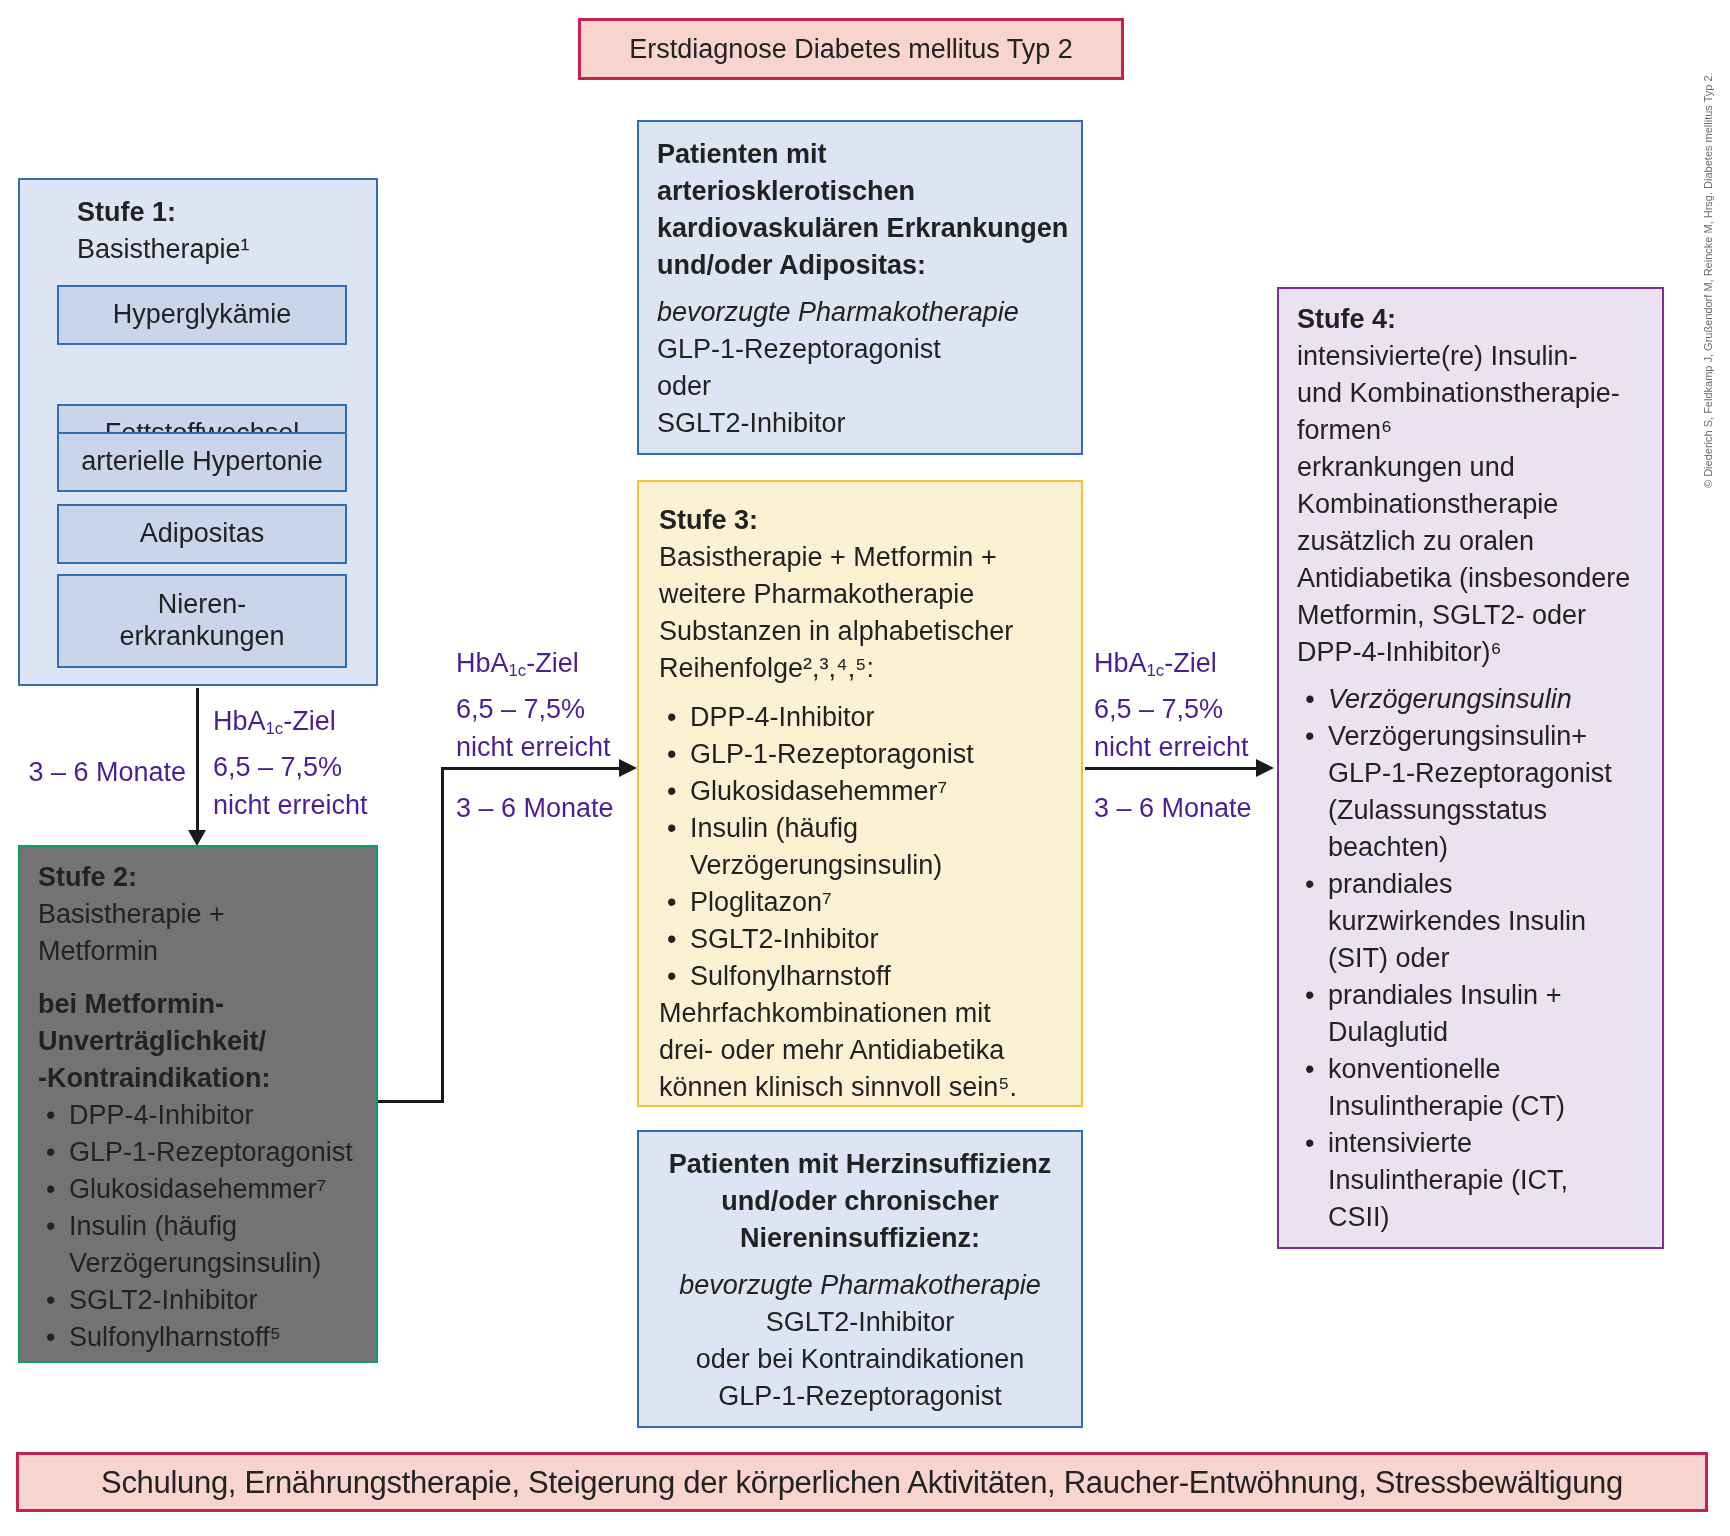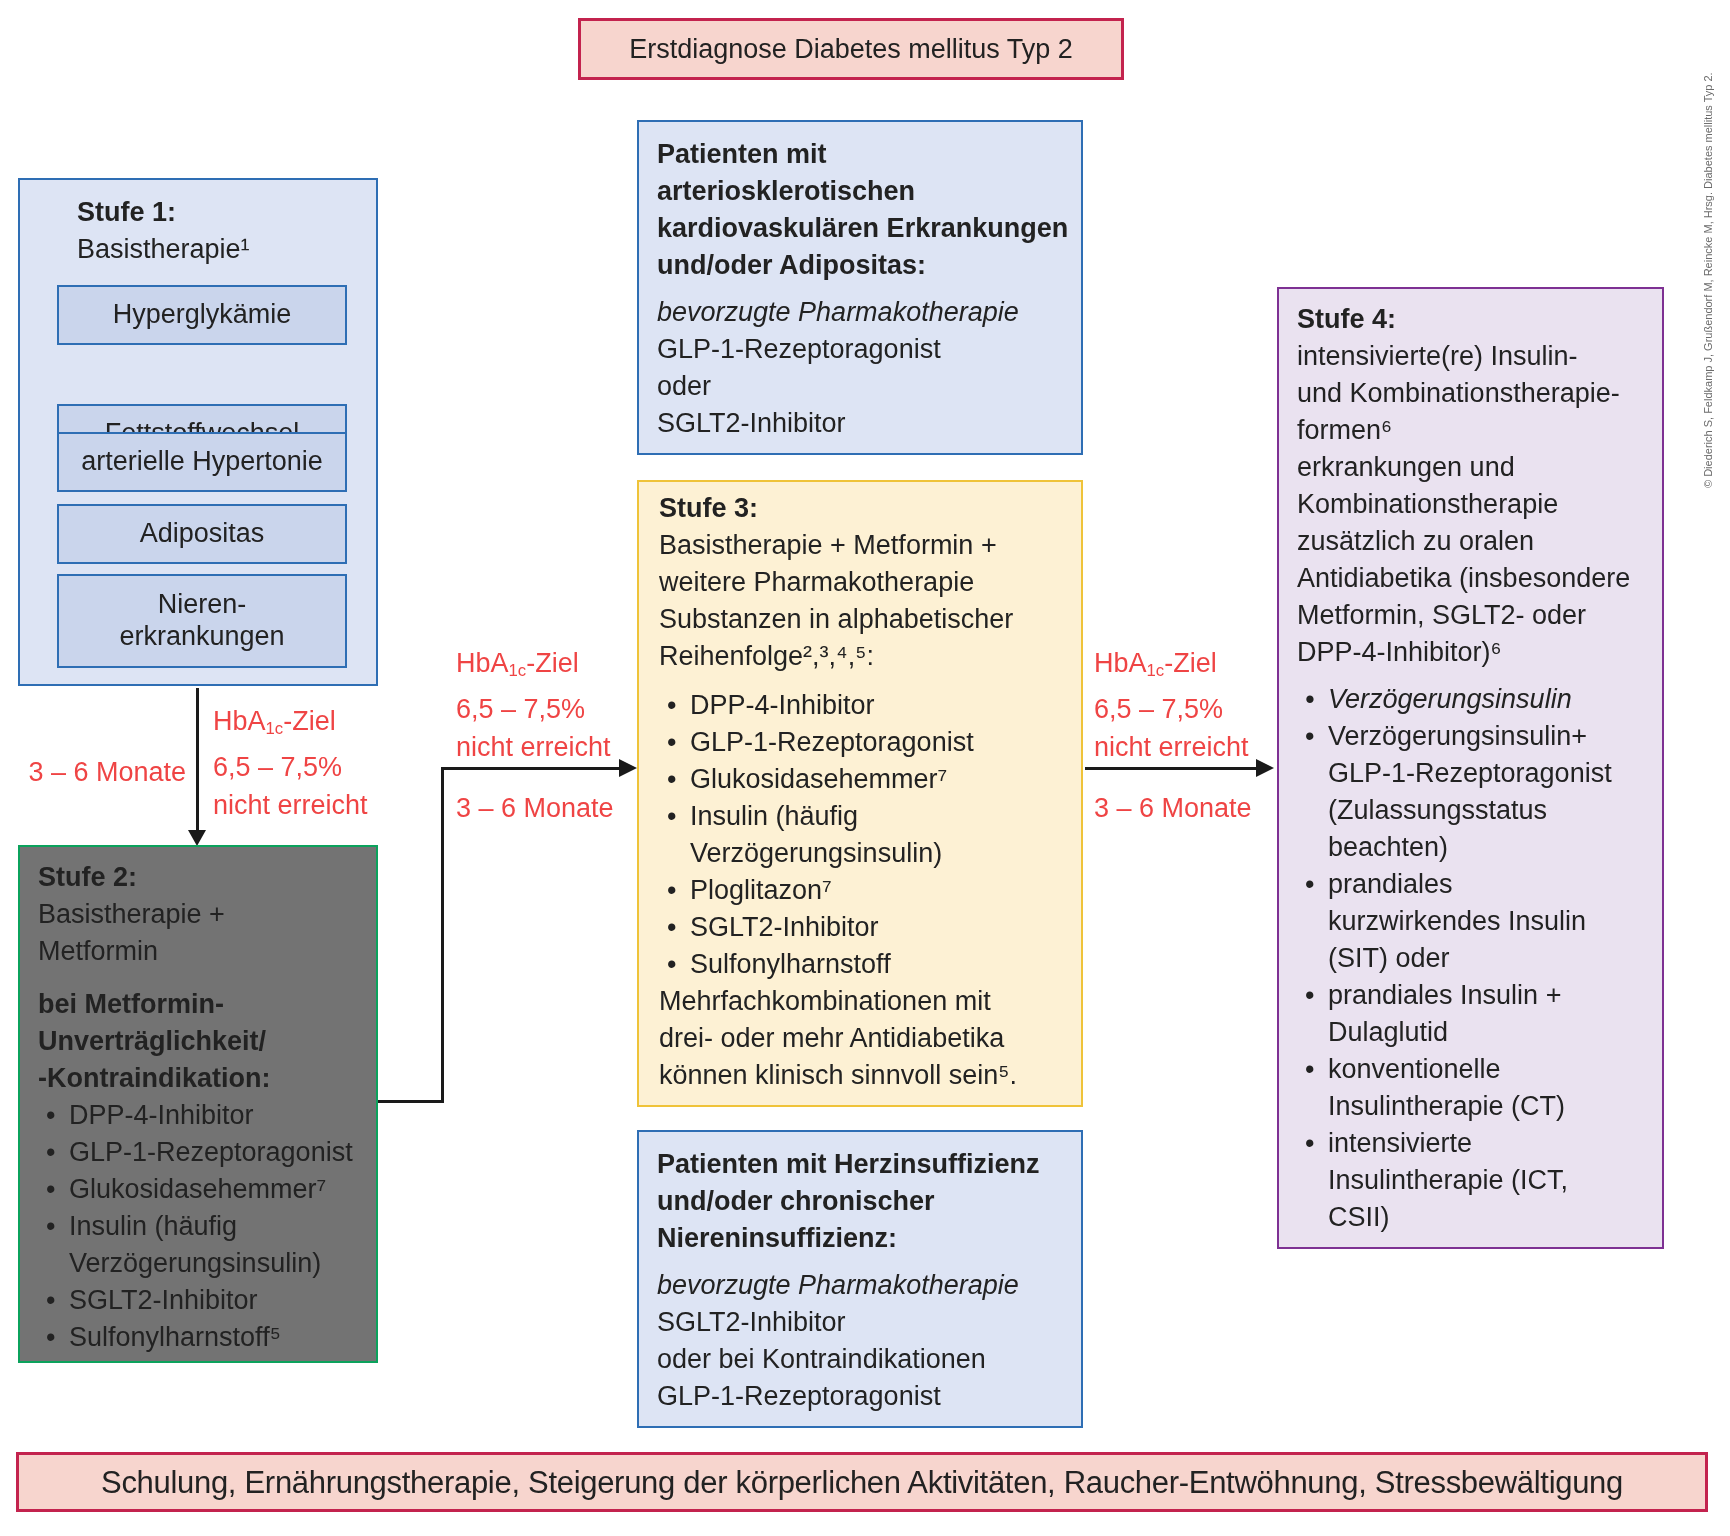--- a/index.html
+++ b/index.html
@@ -26,30 +26,30 @@
   .gap12{margin-top:12px;}
   .gap16{margin-top:16px;}
 
   
   #diag-title{left:578px;top:18px;width:546px;height:62px;background:#f7d5ce;border:3px solid #c3234e;}
   #stufe1{left:18px;top:178px;width:360px;height:508px;background:#dde4f4;border:2.5px solid #2e6eb4;}
   .s1-inner{position:absolute;left:37px;width:286px;background:#cad5ec;border:2.5px solid #2e6eb4;
             display:flex;align-items:center;justify-content:center;text-align:center;line-height:1.18;white-space:pre-line;}
   #stufe2{left:18px;top:845px;width:360px;height:518px;background:#737373;border:2.5px solid #0ba25c;padding:12px 18px;}
   #cardio{left:637px;top:120px;width:446px;height:335px;background:#dde4f4;border:2.5px solid #2e6eb4;padding:14px 18px;}
-  #stufe3{left:637px;top:480px;width:446px;height:627px;background:#fdf1d4;border:2.5px solid #efc339;padding:8px 20px;}
-  #renal{left:637px;top:1130px;width:446px;height:298px;background:#dde4f4;border:2.5px solid #2e6eb4;padding:14px 18px;}
+  #stufe3{left:637px;top:480px;width:446px;height:627px;background:#fdf1d4;border:2.5px solid #efc339;padding:20px 20px;}
+  #renal{left:637px;top:1130px;width:446px;height:298px;background:#dde4f4;border:2.5px solid #2e6eb4;padding:14px 18px;text-align:center;}
   #stufe4{left:1277px;top:287px;width:387px;height:962px;background:#eae2f0;border:2.5px solid #7e3193;padding:12px 18px;}
   #footer{left:16px;top:1452px;width:1692px;height:60px;background:#f7d5ce;border:3px solid #c3234e;font-size:31px;letter-spacing:-0.3px;}
 
   
   .vline,.hline{position:absolute;background:#1a1a1a;}
   .arrow-down{position:absolute;width:0;height:0;border-left:9px solid transparent;border-right:9px solid transparent;border-top:16px solid #1a1a1a;}
   .arrow-right{position:absolute;width:0;height:0;border-top:9px solid transparent;border-bottom:9px solid transparent;border-left:18px solid #1a1a1a;}
-  .conn-label{position:absolute;font-size:27px;line-height:38px;color:#ef4444;}
+  .conn-label{position:absolute;font-size:27px;line-height:38px;color:#4c1d95;}
   .conn-label sub{font-size:0.62em;vertical-align:-0.22em;}
   .months{white-space:nowrap;}
 
   #credit{
     position:absolute;left:1702px;top:488px;
     transform:rotate(-90deg);transform-origin:0 0;
     font-size:11px;color:#6b6b6b;white-space:nowrap;
   }
 </style>
 </head>

